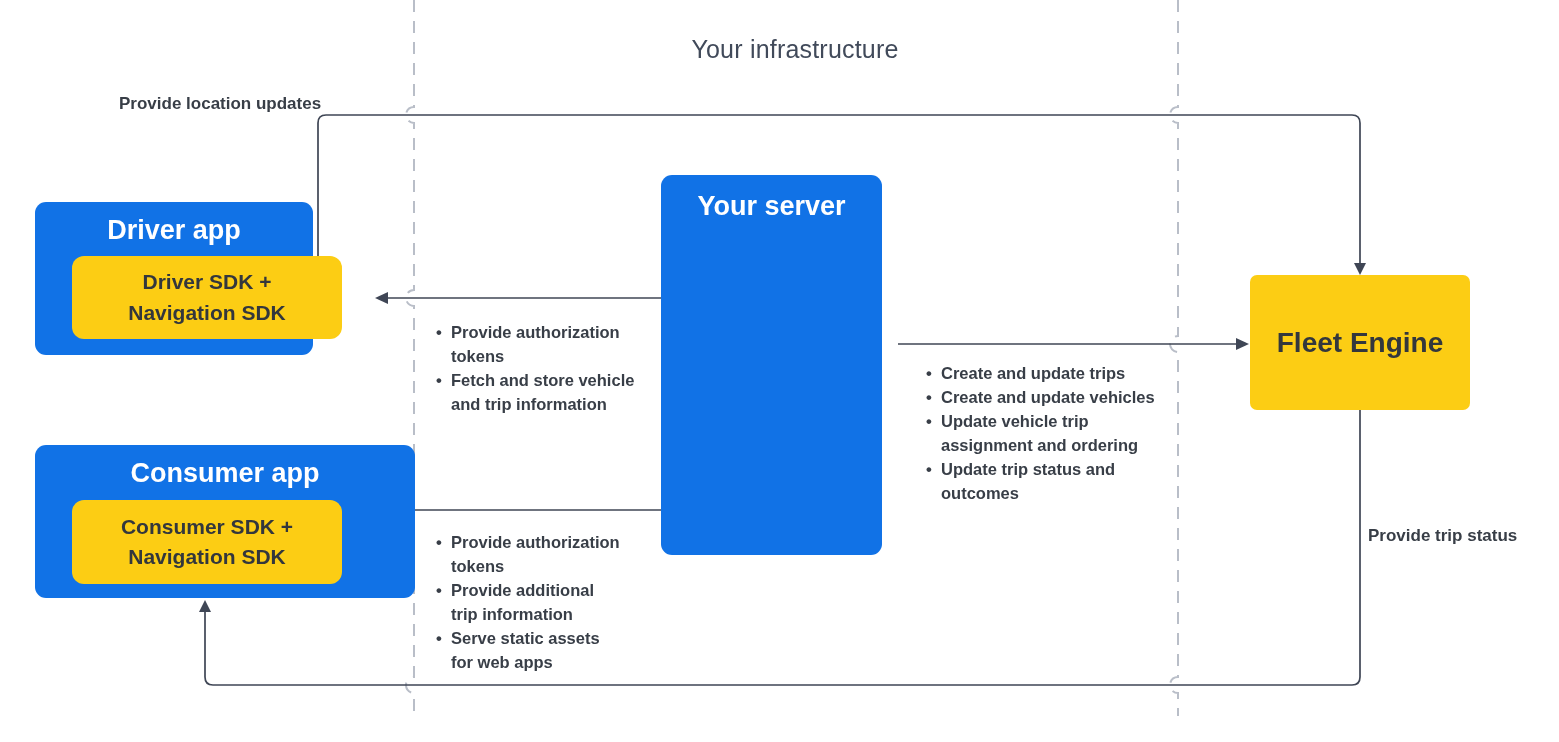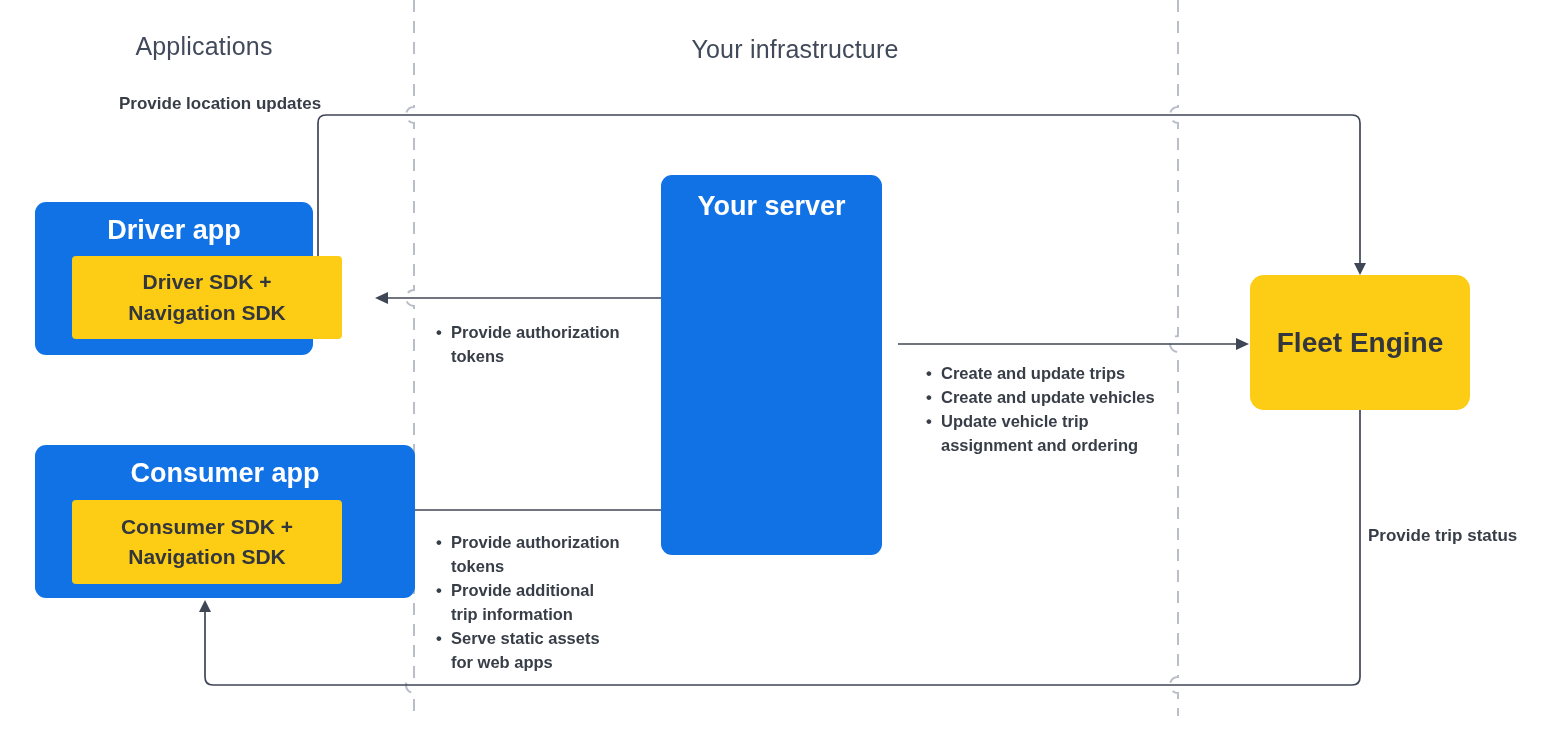--- a/index.html
+++ b/index.html
@@ -24,27 +24,27 @@
   .edge-label{
     color:var(--bullet-text); font-weight:700; font-size:17px; white-space:nowrap;
   }
   .node-blue{
     background:var(--blue); border-radius:11px; color:#ffffff;
   }
   .node-title{
     text-align:center; font-weight:700; font-size:27px; color:#ffffff; white-space:nowrap;
   }
   .node-yellow{
-    background:var(--yellow); border-radius:4px;
+    background:var(--yellow); border-radius:12px;
     display:flex; align-items:center; justify-content:center; text-align:center;
     color:var(--dark-text); font-weight:700; font-size:21px; line-height:1.45;
     white-space:pre-line;
   }
   .fleet{
-    background:var(--yellow); border-radius:14px;
+    background:var(--yellow); border-radius:7px;
     display:flex; align-items:center; justify-content:center;
     color:var(--dark-text); font-weight:700; font-size:28px; white-space:nowrap;
   }
   ul.bullets{
     margin:12px; padding:0; list-style:none;
     color:var(--bullet-text); font-weight:700; font-size:16.5px; line-height:24px;
   }
   ul.bullets li{
     position:relative; padding-left:15px; white-space:pre-line;
   }
@@ -73,21 +73,20 @@
     <polygon class="arrowhead" points="375,510 388,504 388,516"></polygon>
     <polygon class="arrowhead" points="676,510 663,504 663,516"></polygon>
 
     <path class="edge" d="M898 344 L1238 344"></path>
     <polygon class="arrowhead" points="1249,344 1236,338 1236,350"></polygon>
 
     <path class="edge" d="M1360 410 L1360 677 Q1360 685 1352 685 L213 685 Q205 685 205 677 L205 611"></path>
     <polygon class="arrowhead" points="205,600 199,612 211,612"></polygon>
   </svg>
 
-  <div class="abs col-header" style="left:54px; top:32px; width:300px;">Applications</div>
   <div class="abs col-header" style="left:645px; top:35px; width:300px;">Your infrastructure</div>
 
   <div class="abs edge-label" style="left:119px; top:94px;">Provide location updates</div>
   <div class="abs edge-label" style="left:1368px; top:526px;">Provide trip status</div>
 
   <div class="abs node-blue" style="left:35px; top:202px; width:278px; height:153px;">
     <div class="node-title" style="margin-top:13px;">Driver app</div>
     <div class="node-yellow abs" style="left:37px; top:54px; width:270px; height:83px;">Driver SDK +
 Navigation SDK</div>
   </div>
@@ -100,31 +99,35 @@
 
   <div class="abs node-blue" style="left:661px; top:175px; width:221px; height:380px;">
     <div class="node-title" style="margin-top:16px;">Your server</div>
   </div>
 
   <div class="abs fleet" style="left:1250px; top:275px; width:220px; height:135px;">Fleet Engine</div>
 
   <ul class="bullets abs" style="left:424px; top:308px; width:215px;">
     <li>Provide authorization
 tokens</li>
+    <li>Fetch and store vehicle
+and trip information</li>
   </ul>
 
   <ul class="bullets abs" style="left:424px; top:518px; width:215px;">
     <li>Provide authorization
 tokens</li>
     <li>Provide additional
 trip information</li>
     <li>Serve static assets
 for web apps</li>
   </ul>
 
   <ul class="bullets abs" style="left:914px; top:349px; width:255px;">
     <li>Create and update trips</li>
     <li>Create and update vehicles</li>
     <li>Update vehicle trip
 assignment and ordering</li>
+    <li>Update trip status and
+outcomes</li>
   </ul>
 
 </div>
 
 </body></html>

